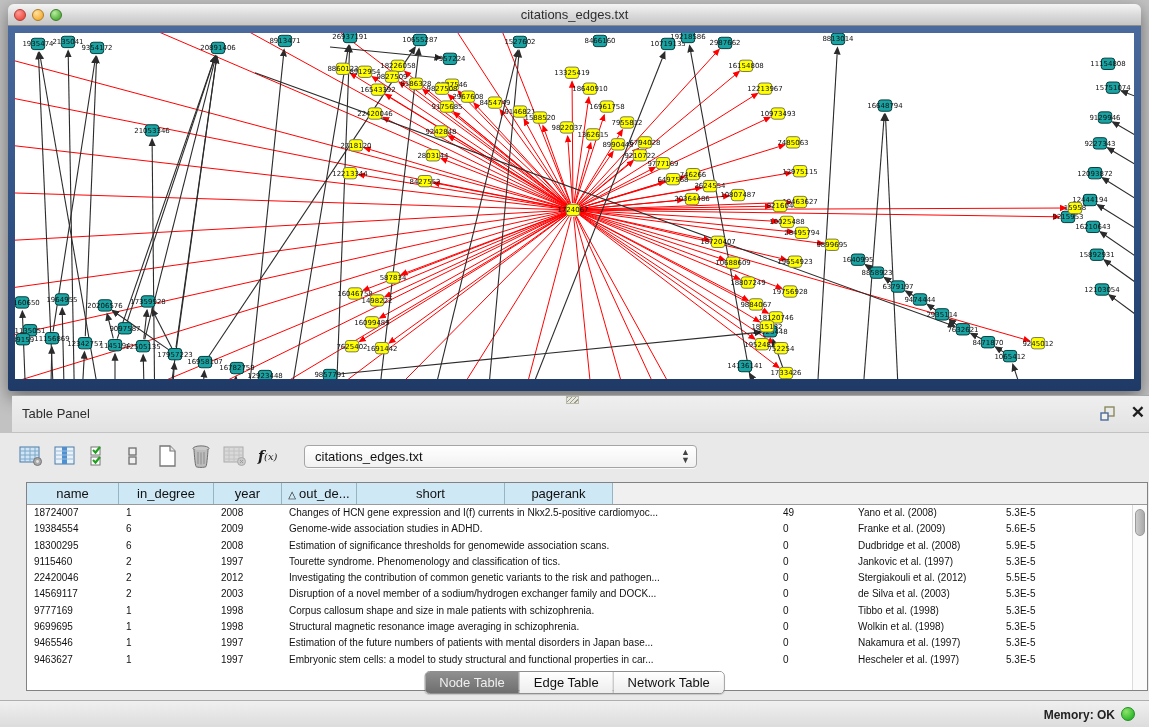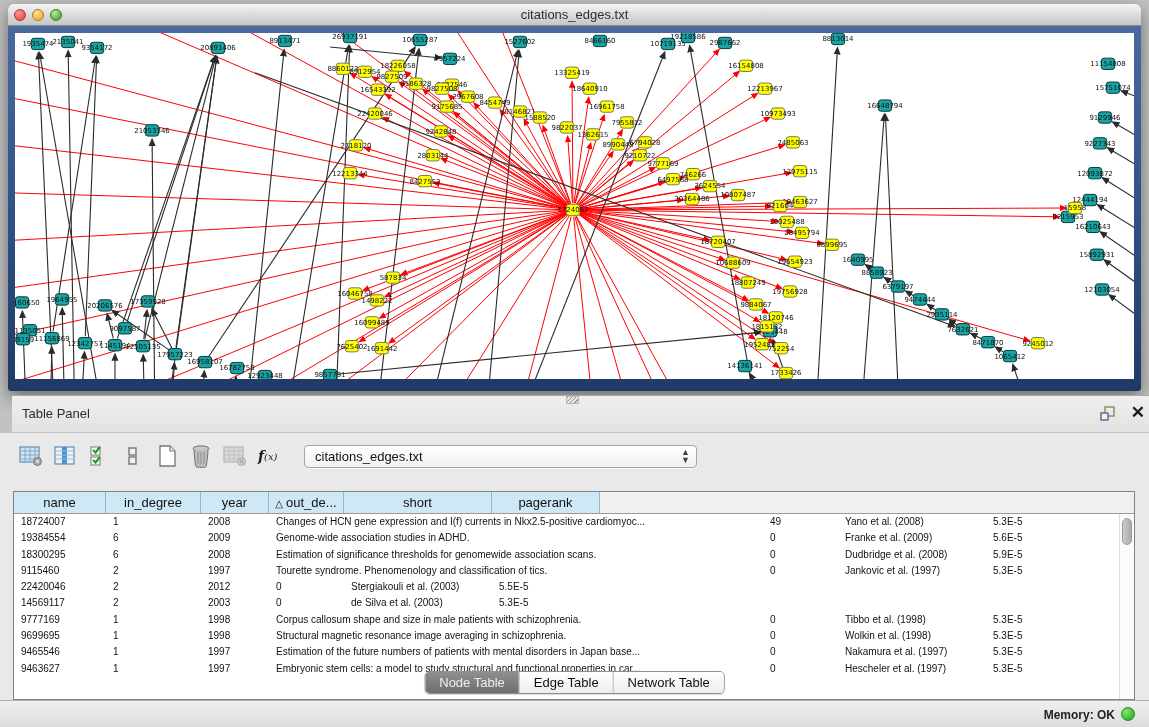--- a/index.html
+++ b/index.html
@@ -35,22 +35,22 @@
   #panel-body{position:absolute;left:0;top:433px;width:1149px;height:267px;background:#e9e9e9;}
   
   #toolbar{position:absolute;left:18px;top:8px;height:30px;display:flex;align-items:center;}
   .tb-icon{width:26px;height:26px;margin-right:8px;display:flex;align-items:center;justify-content:center;}
   #combo{margin-left:14px;width:393px;height:23px;border:1px solid #a5a5a5;border-radius:4px;
     background:linear-gradient(#ffffff,#f1f1f1);display:flex;align-items:center;
     padding:0 6px 0 10px;font-size:13px;color:#111;box-shadow:0 1px 0 rgba(255,255,255,.7);}
   #combo-label{flex:1;}
   #combo-arrows{font-size:9px;color:#444;line-height:8px;text-align:center;}
   
-  #table-wrap{position:absolute;left:13px;top:49px;width:1122px;height:209px;
-    background:#ffffff;border:1px solid #828282;overflow:hidden;margin-top:9px;}
+  #table-wrap{position:absolute;left:26px;top:49px;width:1122px;height:209px;
+    background:#ffffff;border:1px solid #828282;overflow:hidden;}
   #thead{display:flex;height:22px;background:#f0f0f0;border-bottom:1px solid #9a9a9a;}
   .th{background:#cfe8f5;border-right:1px solid #93b5c6;font-size:13px;color:#111;
     text-align:center;line-height:21px;overflow:hidden;white-space:nowrap;}
   .sort-tri{font-size:10px;margin-right:3px;}
   #tbody{position:relative;}
   .tr{display:flex;height:16.3px;line-height:16px;font-size:10px;color:#111;background:#fff;}
   .td{overflow:hidden;white-space:nowrap;padding-left:7px;}
   .c0{width:92px;}.c1{width:95px;}.c2{width:68px;}.c3{width:494px;}
   .c4{width:75px;}.c5{width:148px;}.c6{width:108px;}
   
@@ -831,28 +831,30 @@
           <div class="td c2">1997</div>
           <div class="td c3">Tourette syndrome. Phenomenology and classification of tics.</div>
           <div class="td c4">0</div>
           <div class="td c5">Jankovic et al. (1997)</div>
           <div class="td c6">5.3E-5</div>
         </div>
         <div class="tr">
           <div class="td c0">22420046</div>
           <div class="td c1">2</div>
           <div class="td c2">2012</div>
+          <div class="td c3">Investigating the contribution of common genetic variants to the risk and pathogen...</div>
           <div class="td c4">0</div>
-          <div class="td c5">Stergiakouli et al. (2003)</div>
+          <div class="td c5">Stergiakouli et al. (2012)</div>
           <div class="td c6">5.5E-5</div>
         </div>
         <div class="tr">
           <div class="td c0">14569117</div>
           <div class="td c1">2</div>
           <div class="td c2">2003</div>
+          <div class="td c3">Disruption of a novel member of a sodium/hydrogen exchanger family and DOCK...</div>
           <div class="td c4">0</div>
           <div class="td c5">de Silva et al. (2003)</div>
           <div class="td c6">5.3E-5</div>
         </div>
         <div class="tr">
           <div class="td c0">9777169</div>
           <div class="td c1">1</div>
           <div class="td c2">1998</div>
           <div class="td c3">Corpus callosum shape and size in male patients with schizophrenia.</div>
           <div class="td c4">0</div>

